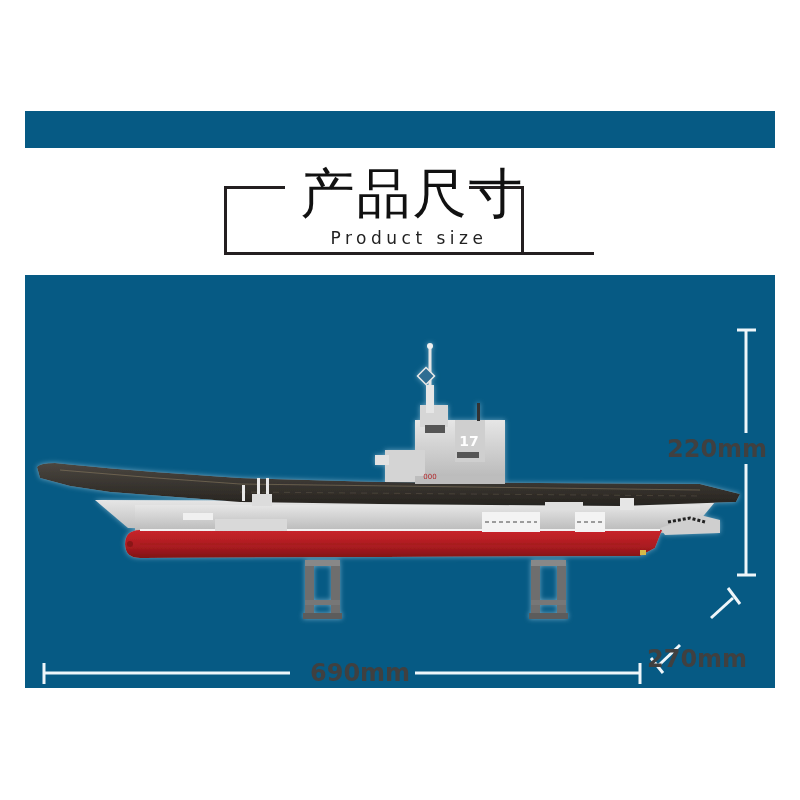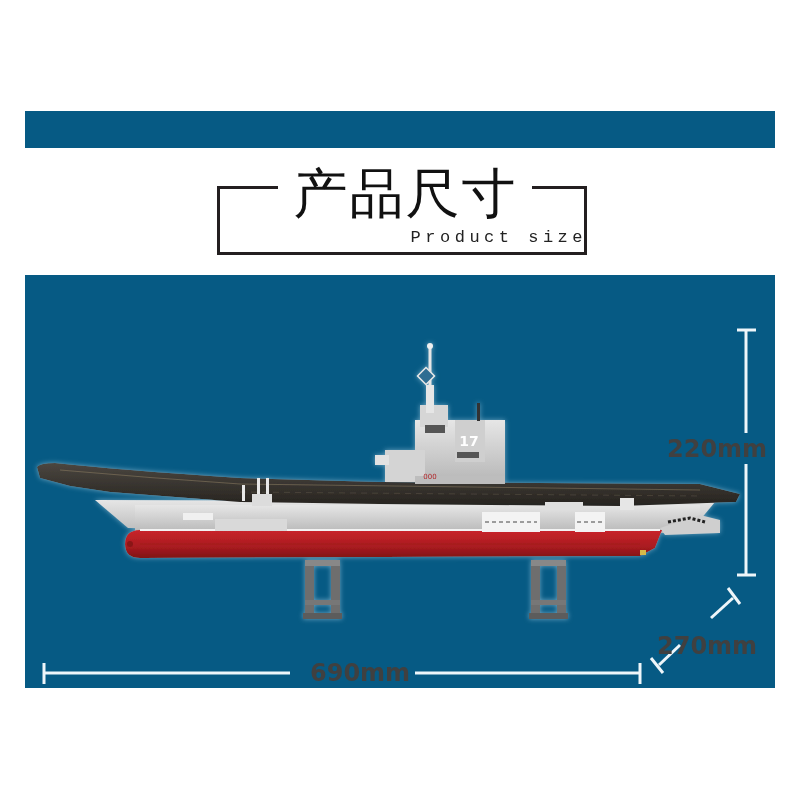--- a/index.html
+++ b/index.html
@@ -2,33 +2,33 @@
 <html><head>
 <meta charset="utf-8">
 <style>
   html, body { margin:0; padding:0; }
   body {
     width:800px; height:800px; background:#ffffff; position:relative; overflow:hidden;
     font-family:"DejaVu Sans", "Liberation Sans", sans-serif;
   }
   .top-bar { position:absolute; left:25px; top:111px; width:750px; height:37px; background:#065a84; }
   .header { position:absolute; left:25px; top:148px; width:750px; height:127px; background:#ffffff; }
-  .title-box { position:absolute; left:217px; top:186px; width:370px; height:69px; }
+  .title-box { position:absolute; left:224px; top:186px; width:300px; height:69px; }
   .tb-left { position:absolute; left:0; top:0; width:3px; height:69px; background:#231f20; }
   .tb-right { position:absolute; right:0; top:0; width:3px; height:69px; background:#231f20; }
   .tb-bottom { position:absolute; left:0; bottom:0; width:370px; height:3px; background:#231f20; }
   .tb-top-l { position:absolute; left:0; top:0; width:61px; height:3px; background:#231f20; }
   .tb-top-r { position:absolute; right:0; top:0; width:55px; height:3px; background:#231f20; }
   .title-cn {
     position:absolute; left:62px; top:-22px; width:253px; text-align:center;
     font-size:54px; line-height:60px; color:#111; letter-spacing:2px; font-weight:normal;
   }
   .title-en {
-    position:absolute; left:0; top:42px; width:370px; text-align:right;
-    font-size:17px; letter-spacing:4.5px; color:#222;font-family:Liberation Mono, monospace;
+    position:absolute; left:0; top:42px; width:370px; text-align:center;
+    font-size:17px; letter-spacing:4.5px; color:#222;
   }
   .panel { position:absolute; left:25px; top:275px; width:750px; height:413px; background:#065a84; }
   .ship { position:absolute; left:0; top:0; }
   .dim-text {
     position:absolute; color:#404040; font-weight:bold; font-size:24px; line-height:28px;
     font-family:"DejaVu Sans", "Liberation Sans", sans-serif;
   }
 </style>
 </head>
 <body>
@@ -154,14 +154,14 @@
     <line x1="651" y1="658" x2="663" y2="673"></line>
 
     <line x1="44" y1="673" x2="290" y2="673"></line>
     <line x1="415" y1="673" x2="640" y2="673"></line>
     <line x1="44" y1="663" x2="44" y2="684"></line>
     <line x1="640" y1="663" x2="640" y2="684"></line>
   </g>
 </svg>
 
 <div class="dim-text" style="left:667px; top:435px;">220mm</div>
-<div class="dim-text" style="left:647px; top:632px;margin-left:10px;">270mm</div>
+<div class="dim-text" style="left:647px; top:645px;">270mm</div>
 <div class="dim-text" style="left:310px; top:659px;">690mm</div>
 
 </body></html>

